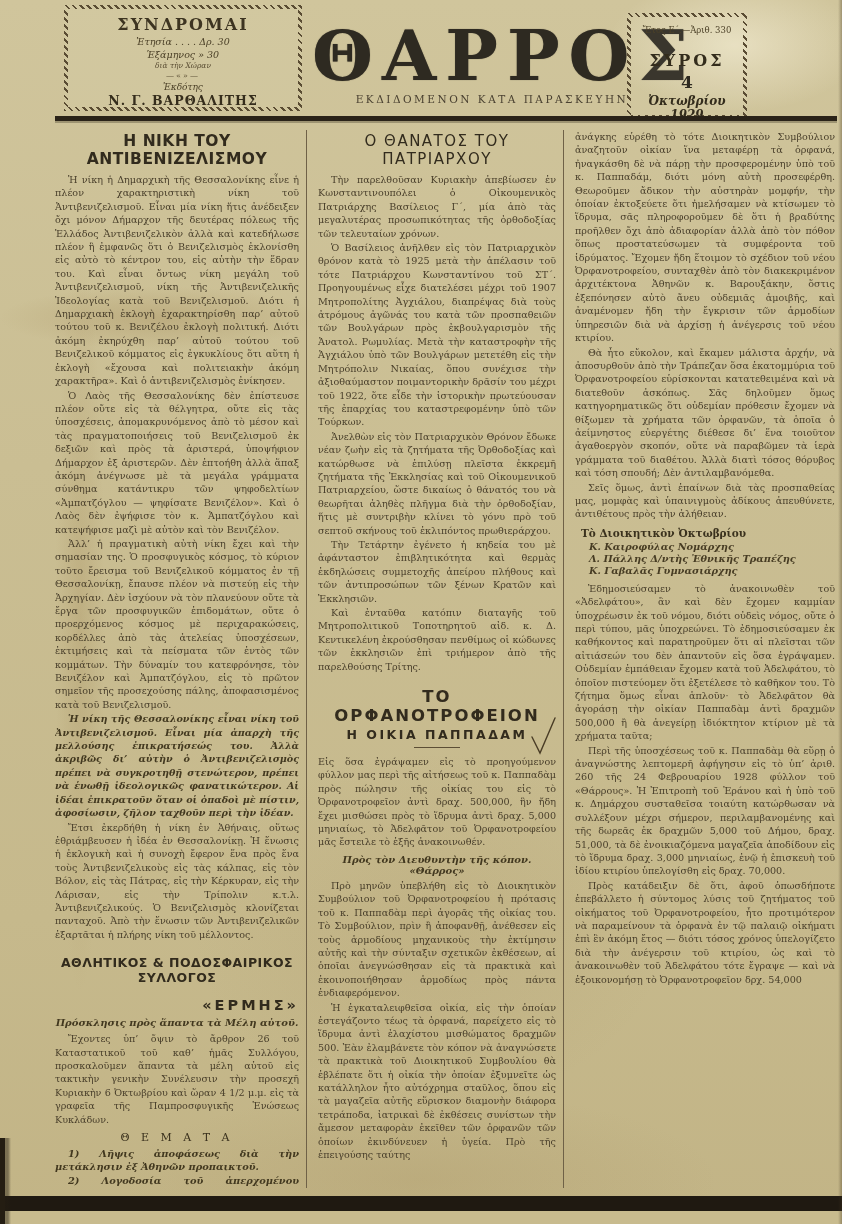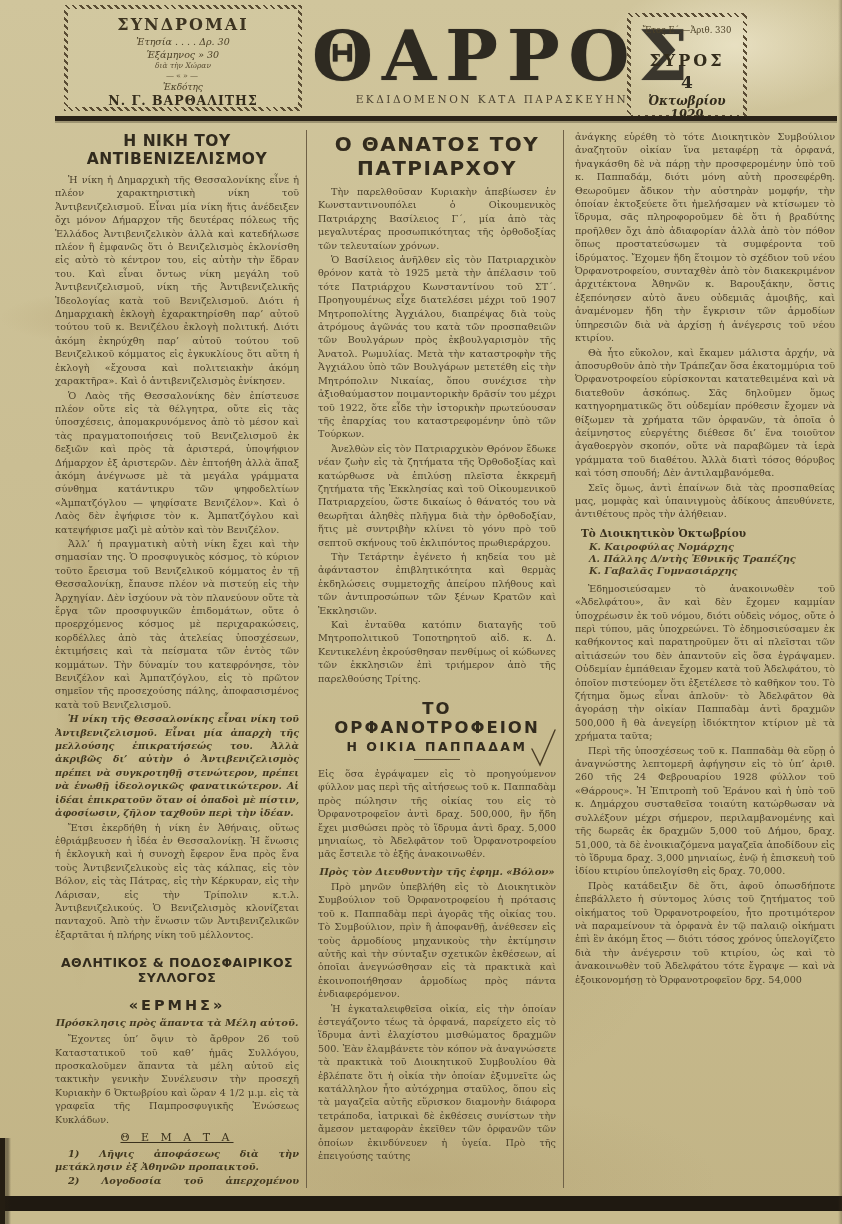--- a/index.html
+++ b/index.html
@@ -48,31 +48,31 @@
     display:grid;grid-template-columns:252px 248px 262px;column-gap:9px;}
   .col{min-height:1052px;overflow:hidden;}
   .col.l, .col.m{border-right:1px solid #6f6147;padding-right:7px;}
   .col.m{padding-left:2px;}
   .col.r{padding-left:2px;}
   p.body{font-size:9.6px;line-height:13.4px;text-align:justify;margin:0 0 1px 0;text-indent:13px;color:#483e2a;}
   p.body.noindent{text-indent:0;}
   p.body.em{font-style:italic;font-weight:bold;color:#42381f;}
   h2{margin:2px 0 5px 0;text-align:center;font-family:"DejaVu Sans",sans-serif;color:#322b1d;}
   .h-niki{font-size:15.5px;letter-spacing:.5px;font-weight:700;}
-  .h-patr{font-size:20px;letter-spacing:1.5px;font-weight:700;}
+  .h-patr{font-size:15px;letter-spacing:1.5px;font-weight:400;}
   .h-orf{font-size:16.5px;letter-spacing:2px;font-weight:700;margin-top:14px;margin-bottom:2px;}
   .h-oikia{font-size:12.5px;letter-spacing:2.5px;font-weight:700;margin-top:0;}
   .h-athl{font-size:12.5px;letter-spacing:.5px;font-weight:700;margin-top:14px;margin-bottom:2px;}
-  .h-ermis{font-size:14.5px;letter-spacing:3px;font-weight:700;margin-top:12px;margin-bottom:4px;}
+  .h-ermis{font-size:14.5px;letter-spacing:3px;font-weight:700;margin-top:12px;margin-bottom:4px;text-align:right;}
   .shortrule{width:46px;height:1px;background:#5c4e35;margin:3px auto 7px auto;}
   .address{font-size:10px;font-style:italic;font-weight:bold;text-align:center;margin:5px 0 3px 0;color:#42381f;}
   .invite{font-size:10px;font-style:italic;font-weight:bold;text-align:center;margin:2px 0 4px 0;color:#42381f;}
   .board-title{font-size:10.5px;font-weight:bold;margin:6px 0 2px 6px;color:#3a311d;}
   .board-name{font-size:9.8px;font-style:italic;font-weight:bold;margin:1px 0 1px 14px;color:#473c23;}
-  .agenda-title{font-size:11px;letter-spacing:4px;text-align:center;margin:5px 0 3px 0;color:#3a311d;text-decoration:underline;}
+  .agenda-title{font-size:11px;letter-spacing:4px;text-align:center;margin:5px 0 3px 0;color:#3a311d;}
   .agenda-item{font-size:9.8px;font-style:italic;font-weight:bold;line-height:13px;text-align:justify;margin:1px 0;text-indent:13px;color:#42381f;}
   .checkmark{position:absolute;right:-2px;top:28px;}
   .orf-head-wrap{position:relative;}
   
   .bottom-bar{position:absolute;left:0;top:1196px;width:842px;height:15px;background:#1f1911;}
   .bottom-paper{position:absolute;left:0;top:1211px;width:842px;height:13px;background:#c8bb8e;}
   .left-edge{position:absolute;left:0;top:1138px;width:11px;height:86px;
     background:linear-gradient(90deg,#241d12 0 5px,rgba(36,29,18,.45) 5px 8px,transparent);}
   .right-edge{position:absolute;right:0;top:0;width:4px;height:1224px;background:linear-gradient(270deg,rgba(60,48,28,.35),transparent);}
 </style>
@@ -142,21 +142,21 @@
       <div>
         <div class="orf-head-wrap">
           <h2 class="h-orf">ΤΟ ΟΡΦΑΝΟΤΡΟΦΕΙΟΝ</h2>
           <h2 class="h-oikia">Η ΟΙΚΙΑ ΠΑΠΠΑΔΑΜ</h2>
           <svg class="checkmark" width="30" height="42" viewBox="0 0 30 42">
             <path d="M4 22 L12 38 L27 3" fill="none" stroke="#4a3d26" stroke-width="1.4" stroke-linecap="round"></path>
           </svg>
           <div class="shortrule"></div>
         </div>
         <p class="body noindent">Εἰς ὅσα ἐγράψαμεν εἰς τὸ προηγούμενον φύλλον μας περὶ τῆς αἰτήσεως τοῦ κ. Παππαδὰμ πρὸς πώλησιν τῆς οἰκίας του εἰς τὸ Ὀρφανοτροφεῖον ἀντὶ δραχ. 500,000, ἣν ἤδη ἔχει μισθώσει πρὸς τὸ ἵδρυμα ἀντὶ δραχ. 5,000 μηνιαίως, τὸ Ἀδελφᾶτον τοῦ Ὀρφανοτροφείου μᾶς ἔστειλε τὸ ἑξῆς ἀνακοινωθέν.</p>
-        <div class="address">Πρὸς τὸν Διευθυντὴν τῆς ἐφημ. «Βόλον»</div>
+        <div class="address">Πρὸς τὸν Διευθυντὴν τῆς κόπον. «Θάρρος»</div>
         <p class="body">Πρὸ μηνῶν ὑπεβλήθη εἰς τὸ Διοικητικὸν Συμβούλιον τοῦ Ὀρφανοτροφείου ἡ πρότασις τοῦ κ. Παππαδὰμ περὶ ἀγορᾶς τῆς οἰκίας του. Τὸ Συμβούλιον, πρὶν ἢ ἀποφανθῇ, ἀνέθεσεν εἰς τοὺς ἁρμοδίους μηχανικοὺς τὴν ἐκτίμησιν αὐτῆς καὶ τὴν σύνταξιν σχετικῶν ἐκθέσεων, αἱ ὁποῖαι ἀνεγνώσθησαν εἰς τὰ πρακτικὰ καὶ ἐκοινοποιήθησαν ἁρμοδίως πρὸς πάντα ἐνδιαφερόμενον.</p>
         <p class="body">Ἡ ἐγκαταλειφθεῖσα οἰκία, εἰς τὴν ὁποίαν ἐστεγάζοντο τέως τὰ ὀρφανά, παρείχετο εἰς τὸ ἵδρυμα ἀντὶ ἐλαχίστου μισθώματος δραχμῶν 500. Ἐὰν ἐλαμβάνετε τὸν κόπον νὰ ἀναγνώσετε τὰ πρακτικὰ τοῦ Διοικητικοῦ Συμβουλίου θὰ ἐβλέπατε ὅτι ἡ οἰκία τὴν ὁποίαν ἐξυμνεῖτε ὡς κατάλληλον ἦτο αὐτόχρημα σταῦλος, ὅπου εἰς τὰ μαγαζεῖα αὐτῆς εὕρισκον διαμονὴν διάφορα τετράποδα, ἰατρικαὶ δὲ ἐκθέσεις συνίστων τὴν ἄμεσον μεταφορὰν ἐκεῖθεν τῶν ὀρφανῶν τῶν ὁποίων ἐκινδύνευεν ἡ ὑγεία. Πρὸ τῆς ἐπειγούσης ταύτης</p>
       </div>
     </div>
 
     <div class="col r">
       <div>
         <p class="body noindent">ἀνάγκης εὑρέθη τὸ τότε Διοικητικὸν Συμβούλιον ἀναζητοῦν οἰκίαν ἵνα μεταφέρῃ τὰ ὀρφανά, ἠναγκάσθη δὲ νὰ πάρῃ τὴν προσφερομένην ὑπὸ τοῦ κ. Παππαδάμ, διότι μόνη αὐτὴ προσεφέρθη. Θεωροῦμεν ἄδικον τὴν αὐστηρὰν μομφήν, τὴν ὁποίαν ἐκτοξεύετε ὅτι ἠμελήσαμεν νὰ κτίσωμεν τὸ ἵδρυμα, σᾶς πληροφοροῦμεν δὲ ὅτι ἡ βραδύτης προῆλθεν ὄχι ἀπὸ ἀδιαφορίαν ἀλλὰ ἀπὸ τὸν πόθον ὅπως προστατεύσωμεν τὰ συμφέροντα τοῦ ἱδρύματος. Ἔχομεν ἤδη ἕτοιμον τὸ σχέδιον τοῦ νέου Ὀρφανοτροφείου, συνταχθὲν ἀπὸ τὸν διακεκριμένον ἀρχιτέκτονα Ἀθηνῶν κ. Βαρουξάκην, ὅστις ἐξεπόνησεν αὐτὸ ἄνευ οὐδεμιᾶς ἀμοιβῆς, καὶ ἀναμένομεν ἤδη τὴν ἔγκρισιν τῶν ἁρμοδίων ὑπηρεσιῶν διὰ νὰ ἀρχίσῃ ἡ ἀνέγερσις τοῦ νέου κτιρίου.</p>
         <p class="body">Θὰ ἦτο εὔκολον, καὶ ἔκαμεν μάλιστα ἀρχήν, νὰ ἀποσυρθοῦν ἀπὸ τὴν Τράπεζαν ὅσα ἑκατομμύρια τοῦ Ὀρφανοτροφείου εὑρίσκονται κατατεθειμένα καὶ νὰ διατεθοῦν ἀσκόπως. Σᾶς δηλοῦμεν ὅμως κατηγορηματικῶς ὅτι οὐδεμίαν πρόθεσιν ἔχομεν νὰ θίξωμεν τὰ χρήματα τῶν ὀρφανῶν, τὰ ὁποῖα ὁ ἀείμνηστος εὐεργέτης διέθεσε δι’ ἕνα τοιοῦτον ἀγαθοεργὸν σκοπόν, οὔτε νὰ παραβῶμεν τὰ ἱερὰ γράμματα τοῦ διαθέτου. Ἀλλὰ διατὶ τόσος θόρυβος καὶ τόση σπουδή; Δὲν ἀντιλαμβανόμεθα.</p>
         <p class="body">Σεῖς ὅμως, ἀντὶ ἐπαίνων διὰ τὰς προσπαθείας μας, μομφὰς καὶ ὑπαινιγμοὺς ἀδίκους ἀπευθύνετε, ἀντιθέτους πρὸς τὴν ἀλήθειαν.</p>

